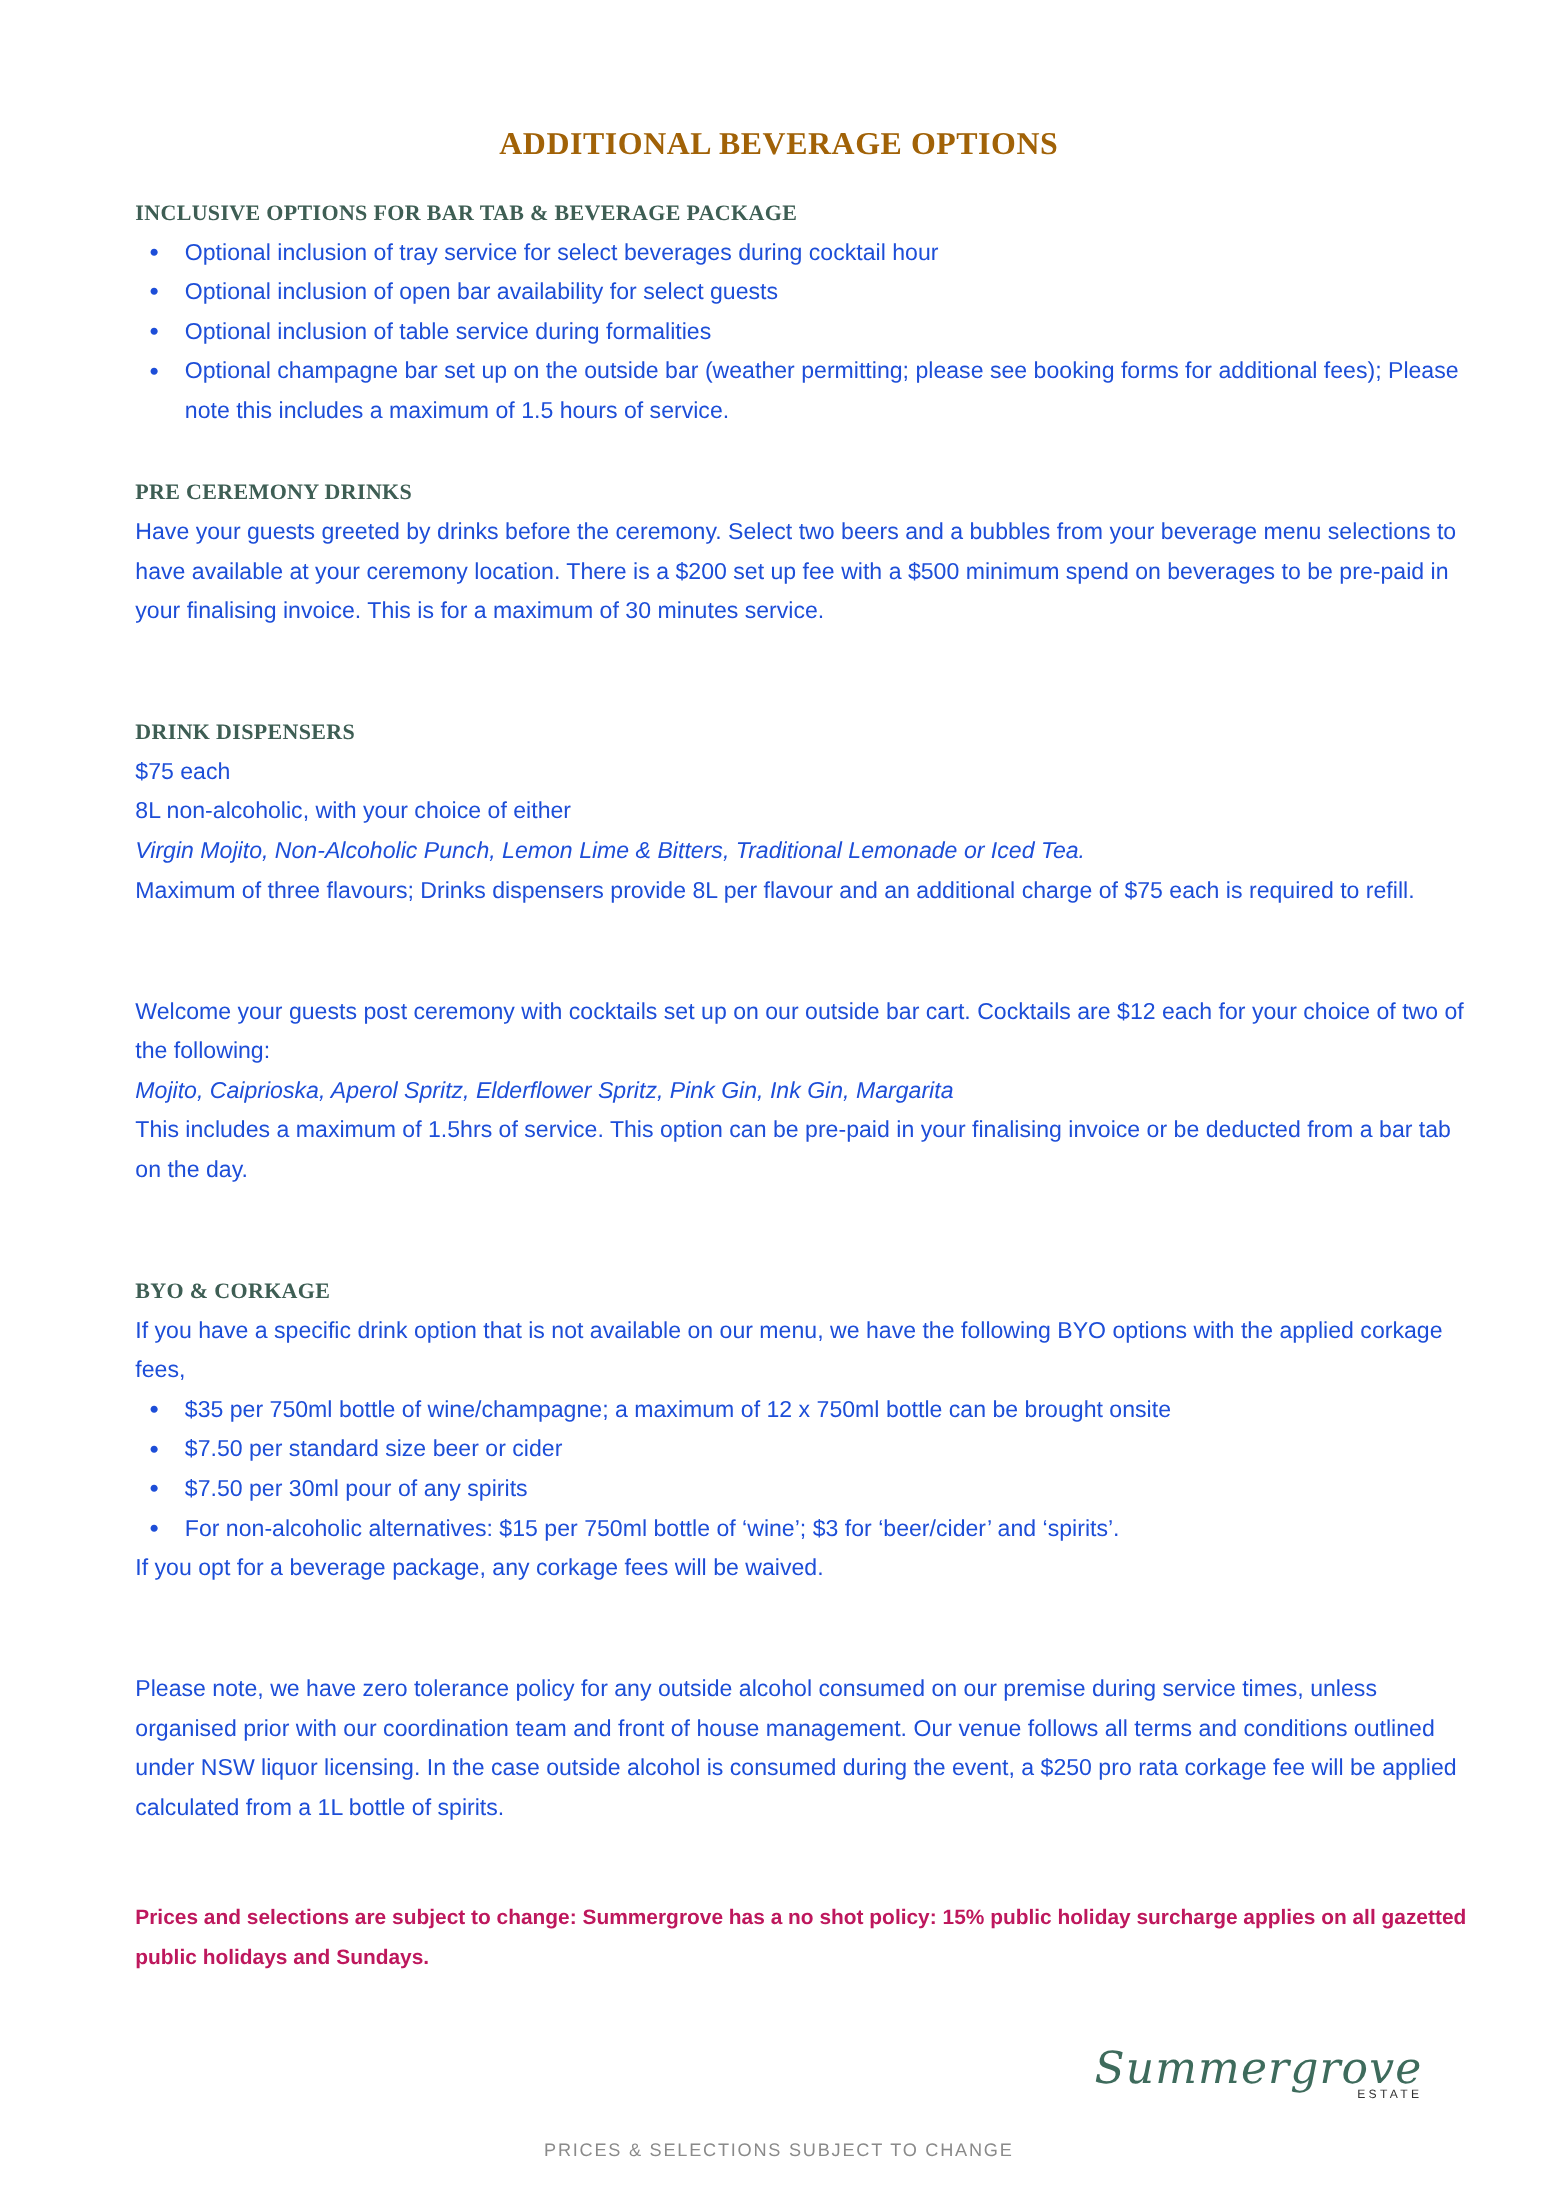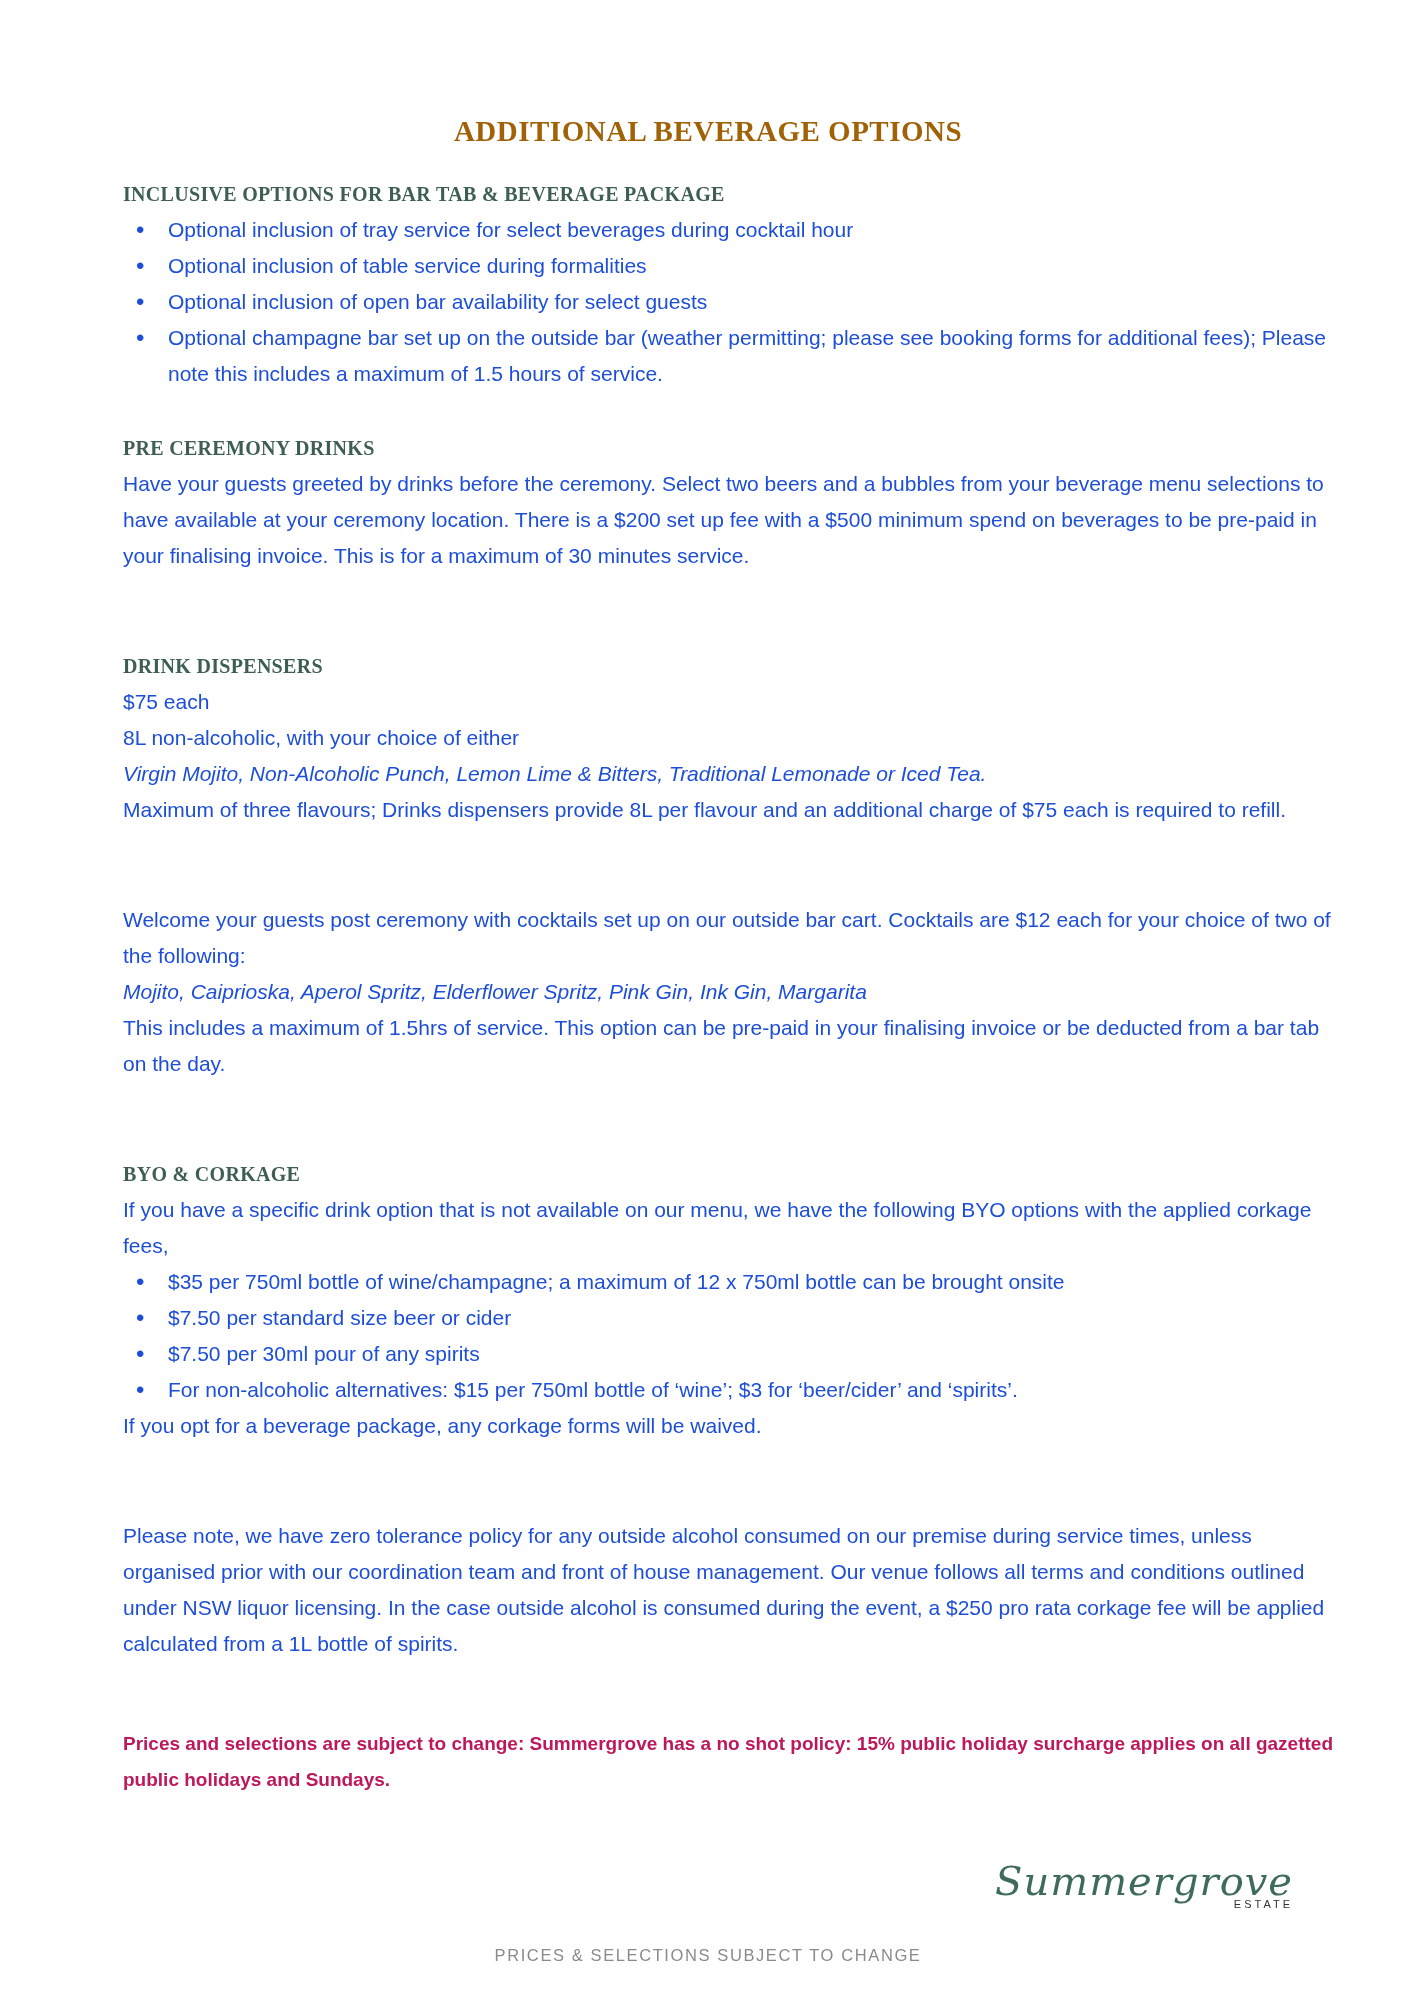--- a/index.html
+++ b/index.html
@@ -47,22 +47,22 @@
 </head>
 <body>
 
 <div class="page">
   <h1 class="doc-title">ADDITIONAL BEVERAGE OPTIONS</h1>
 
   <div class="section" style="top:176px;">
     <h2 class="sec-head">INCLUSIVE OPTIONS FOR BAR TAB &amp; BEVERAGE PACKAGE</h2>
     <ul class="bullets body-text">
       <li>Optional inclusion of tray service for select beverages during cocktail hour</li>
+      <li>Optional inclusion of open bar availability for select guests</li>
       <li>Optional inclusion of table service during formalities</li>
-      <li>Optional inclusion of open bar availability for select guests</li>
       <li>Optional champagne bar set up on the outside bar (weather permitting; please see booking forms for additional fees); Please note this includes a maximum of 1.5 hours of service.</li>
     </ul>
   </div>
 
   <div class="section" style="top:430px;">
     <h2 class="sec-head">PRE CEREMONY DRINKS</h2>
     <p class="body-text">Have your guests greeted by drinks before the ceremony. Select two beers and a bubbles from your beverage menu selections to have available at your ceremony location. There is a $200 set up fee with a $500 minimum spend on beverages to be pre-paid in your finalising invoice. This is for a maximum of 30 minutes service.</p>
   </div>
 
   <div class="section" style="top:648px;">
@@ -81,21 +81,21 @@
 
   <div class="section" style="top:1156px;">
     <h2 class="sec-head">BYO &amp; CORKAGE</h2>
     <p class="body-text">If you have a specific drink option that is not available on our menu, we have the following BYO options with the applied corkage fees,</p>
     <ul class="bullets body-text">
       <li>$35 per 750ml bottle of wine/champagne; a maximum of 12 x 750ml bottle can be brought onsite</li>
       <li>$7.50 per standard size beer or cider</li>
       <li>$7.50 per 30ml pour of any spirits</li>
       <li>For non-alcoholic alternatives: $15 per 750ml bottle of ‘wine’; $3 for ‘beer/cider’ and ‘spirits’.</li>
     </ul>
-    <p class="body-text">If you opt for a beverage package, any corkage forms will be waived.</p>
+    <p class="body-text">If you opt for a beverage package, any corkage fees will be waived.</p>
   </div>
 
   <div class="section" style="top:1518px;">
     <p class="body-text">Please note, we have zero tolerance policy for any outside alcohol consumed on our premise during service times, unless organised prior with our coordination team and front of house management. Our venue follows all terms and conditions outlined under NSW liquor licensing. In the case outside alcohol is consumed during the event, a $250 pro rata corkage fee will be applied calculated from a 1L bottle of spirits.</p>
   </div>
 
   <div class="section" style="top:1726px;">
     <p class="note-bold">Prices and selections are subject to change: Summergrove has a no shot policy: 15% public holiday surcharge applies on all gazetted public holidays and Sundays.</p>
   </div>
 

